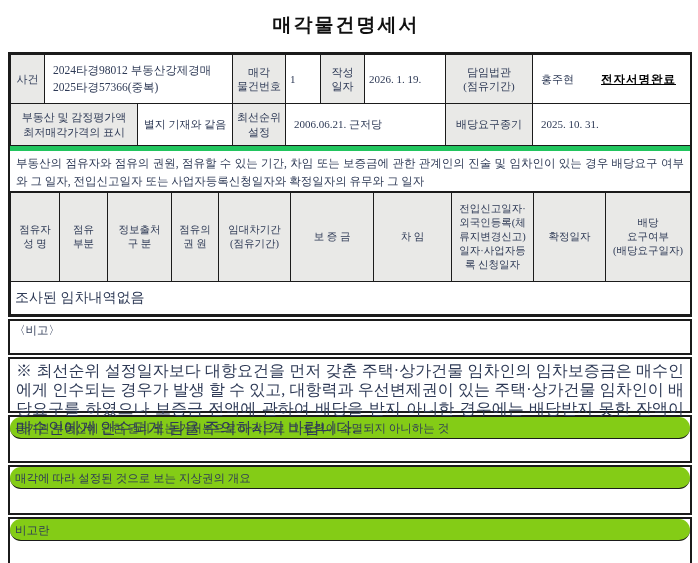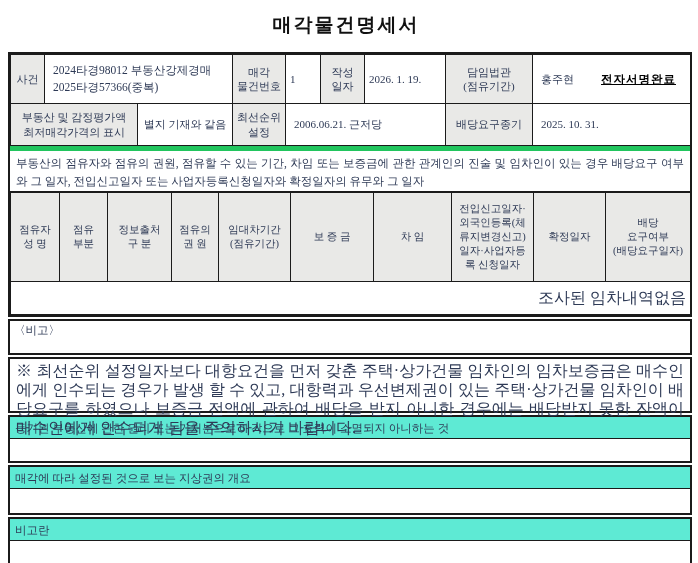--- a/index.html
+++ b/index.html
@@ -53,29 +53,30 @@
   .para {
     border-top: 5px solid #22c55e;
     border-bottom: 1px solid #1b1b1b;
     padding: 4px 6px;
     font-size: 11.5px;
     line-height: 1.55;
     text-align: justify;
     height: 46px;
   }
   .occ-head th { height: 89px; font-size: 10.5px; line-height: 1.32; padding: 2px 1px; text-align: center; }
-  .no-record td { height: 33px; text-align: right; font-size: 16px; }
+  .no-record td { height: 33px; text-align: left; font-size: 14px; }
   .remark-box { height: 36px; padding: 2px 4px; font-size: 11.5px; font-family: Liberation Serif, serif; }
   .notice-box { height: 56px; padding: 3px 6px; font-size: 16px; line-height: 1.18; text-align: justify; }
   .sec-head {
-    background: #5eead4;
+    background: #84cc16;
     border-bottom: 1px solid #1b1b1b;
     padding: 4px 5px 3px 5px;
     font-size: 11.5px;
     height: 22px;
+    border-radius: 11px;
   }
   .sec-blank { background: #fff; }
   .blank-1 { height: 22px; }
   .blank-2 { height: 24px; }
   .blank-3 { height: 28px; }
 </style>
 </head>
 <body>
 
 <div class="doc">

